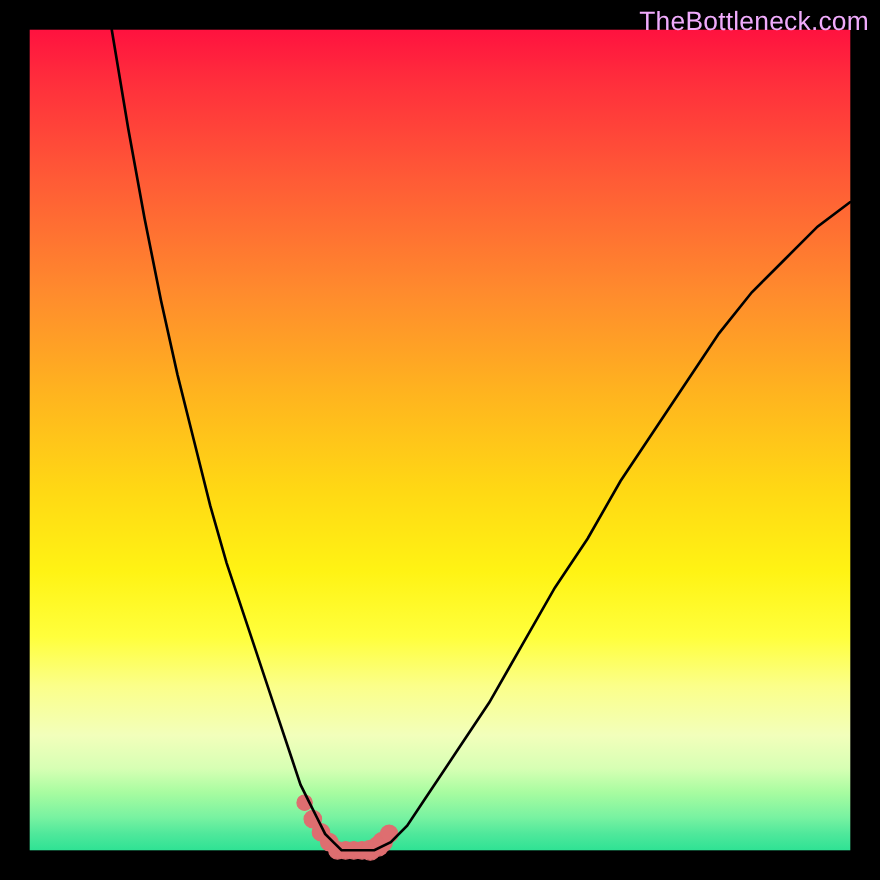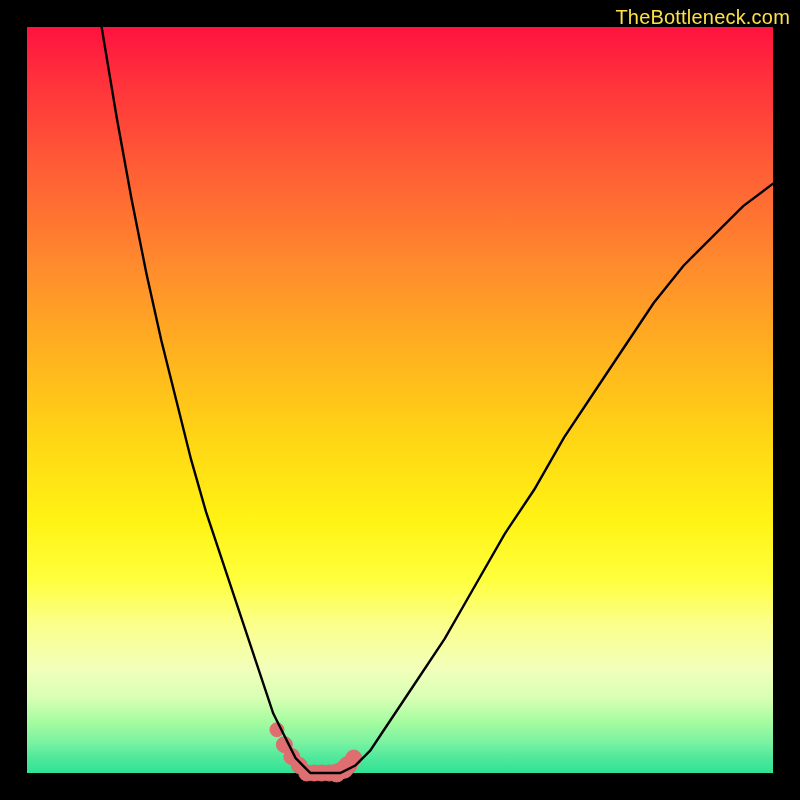--- a/index.html
+++ b/index.html
@@ -38,22 +38,22 @@
       #a7fca0 93%,
       #78f2a1 96%,
       #4fe89b 98%,
       #2fe294 100%
     );
   }
   .watermark {
     position: absolute;
     top: 6px;
     right: 10px;
-    color: #fde047;
-    font-size: 20px;
+    color: #f0abfc;
+    font-size: 24px;
     font-weight: 500;
     letter-spacing: 0.2px;
     user-select: none;
   }
   svg.curve {
     position: absolute;
     left: 0;
     top: 0;
     width: 746px;
     height: 746px;

